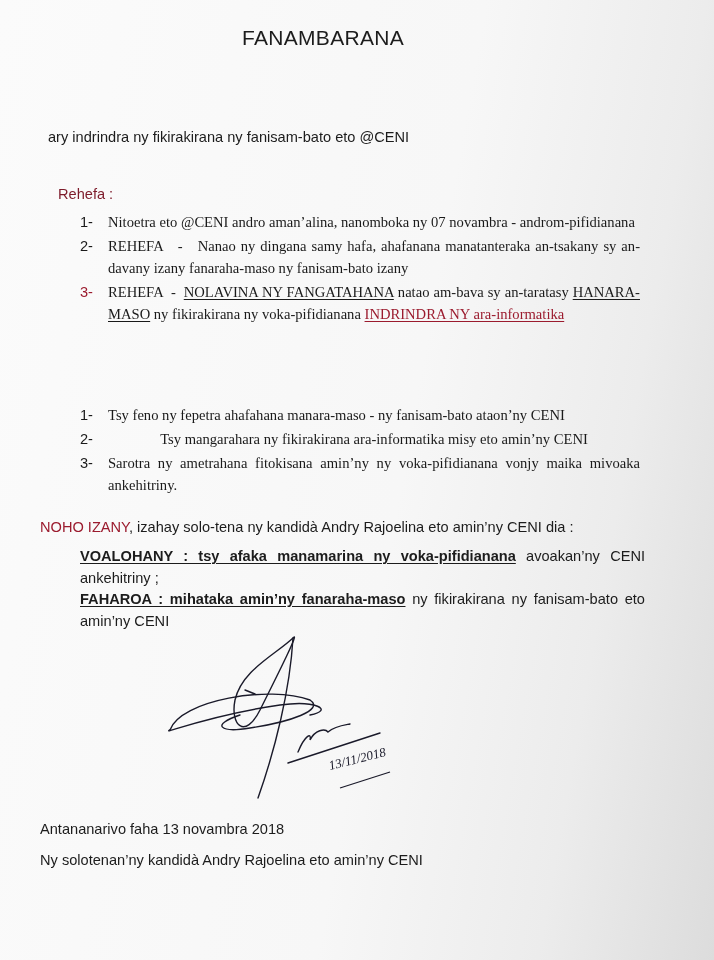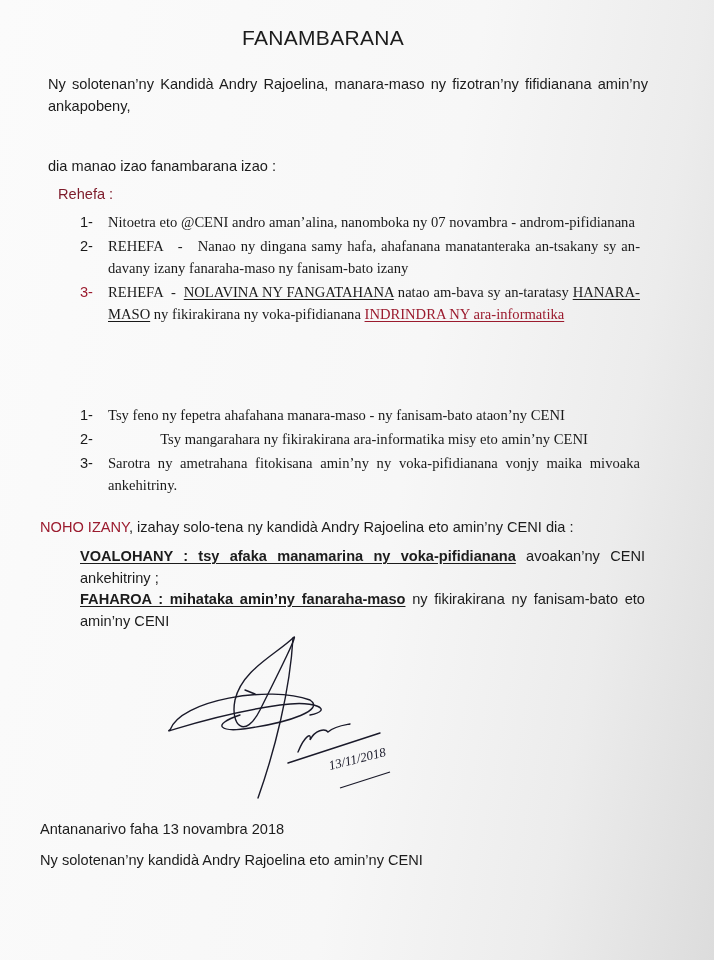--- a/index.html
+++ b/index.html
@@ -24,22 +24,21 @@
   .num { width: 28px; flex: none; }
   .txt { flex: 1; text-align: justify; font-family: Liberation Serif, serif; }
   .sig { position: absolute; left: 150px; top: 630px; width: 300px; height: 180px; }
 </style>
 </head>
 <body>
 
 <div class="page">
   <div class="title">FANAMBARANA</div>
 
-  <div class="p" style="left:48px; top:73px; width:600px; text-align:justify;">Ny solotenan’ny Kandidà Andry Rajoelina, manara-maso ny fizotran’ny fifidianana amin’ny ankapobeny,</div>
-  <div class="p" style="left:48px; top:155px;">dia manao izao fanambarana izao :</div>
+  <div class="p" style="left:48px; top:126px;">ary indrindra ny fikirakirana ny fanisam-bato eto @CENI</div>
 
   <div class="p hdr" style="left:48px; top:183px;margin-left:10px;">Rehefa :</div>
 
   <div class="ol" style="top:211px;">
     <div class="li">
       <span class="num">1-</span>
       <span class="txt">Nitoetra eto @CENI andro aman’alina, nanomboka ny 07 novambra - androm-pifidianana</span>
     </div>
     <div class="li">
       <span class="num">2-</span>

